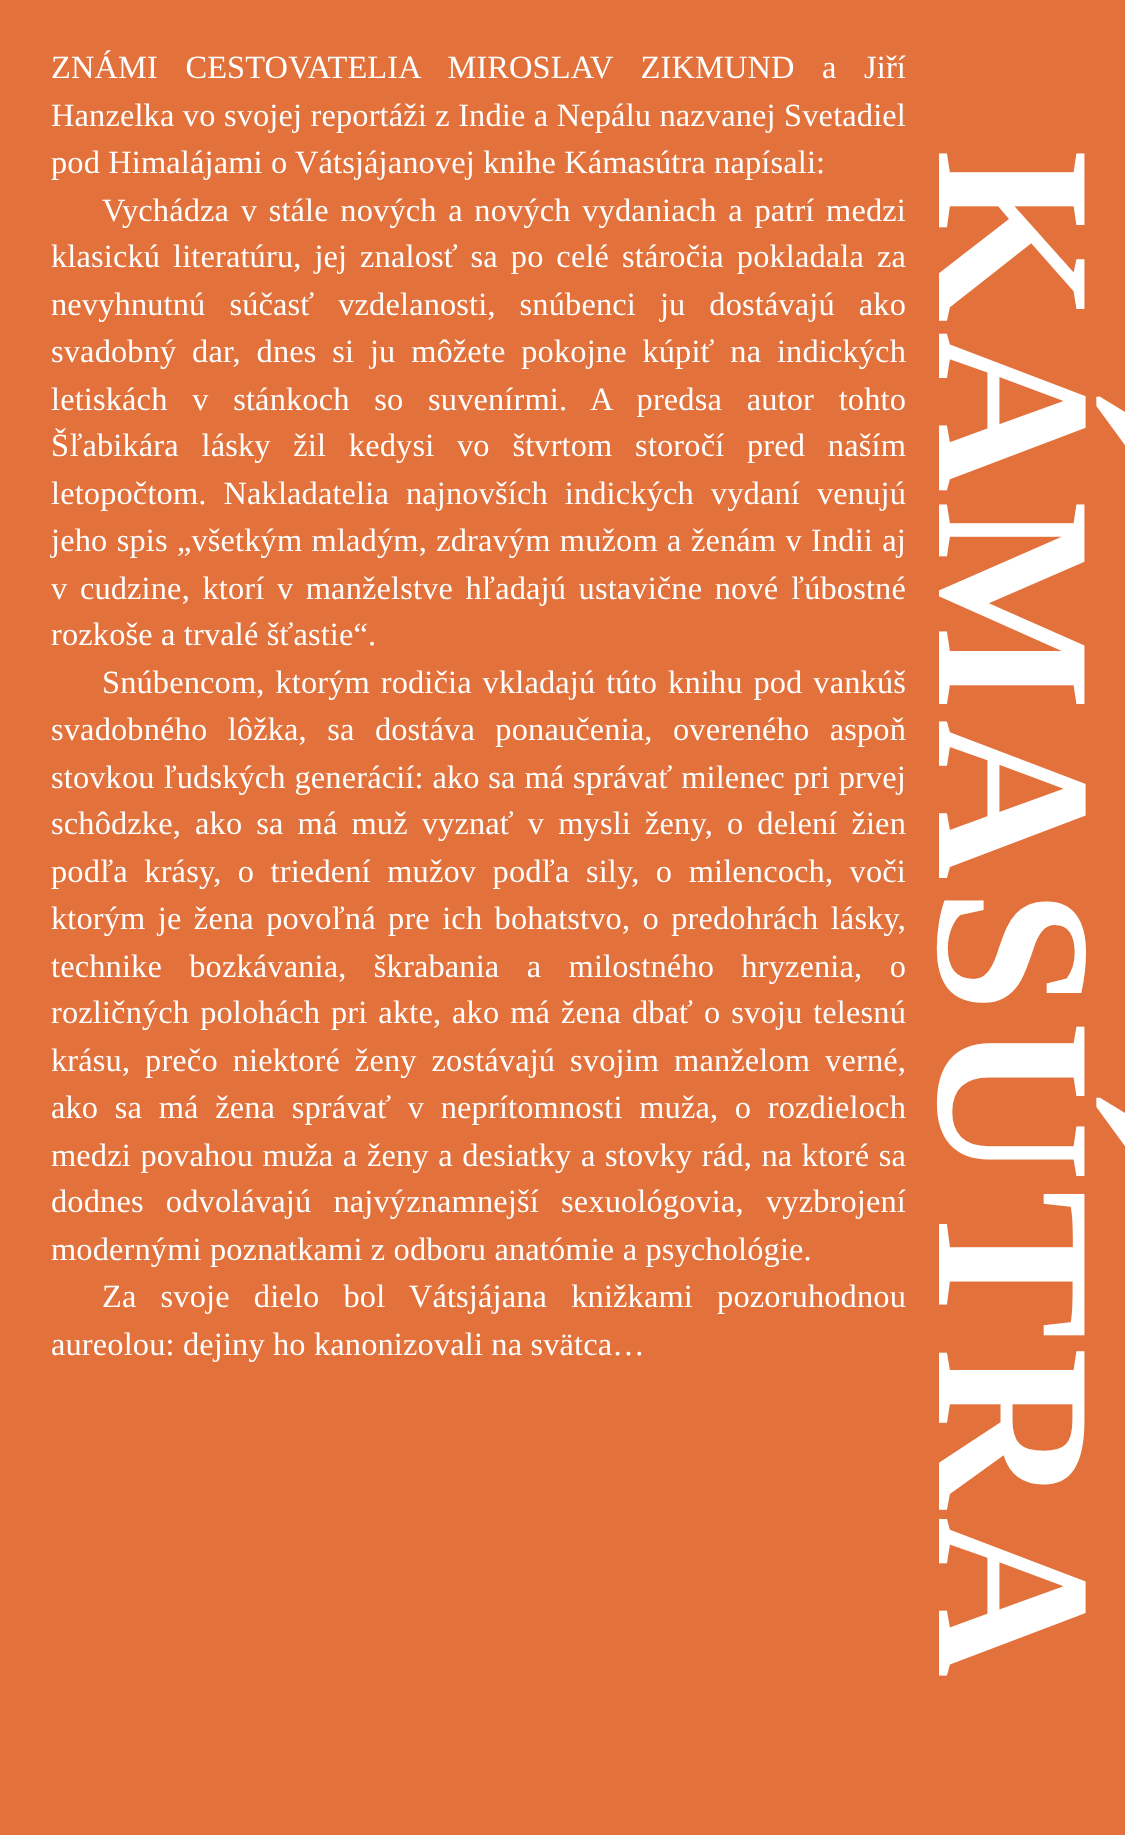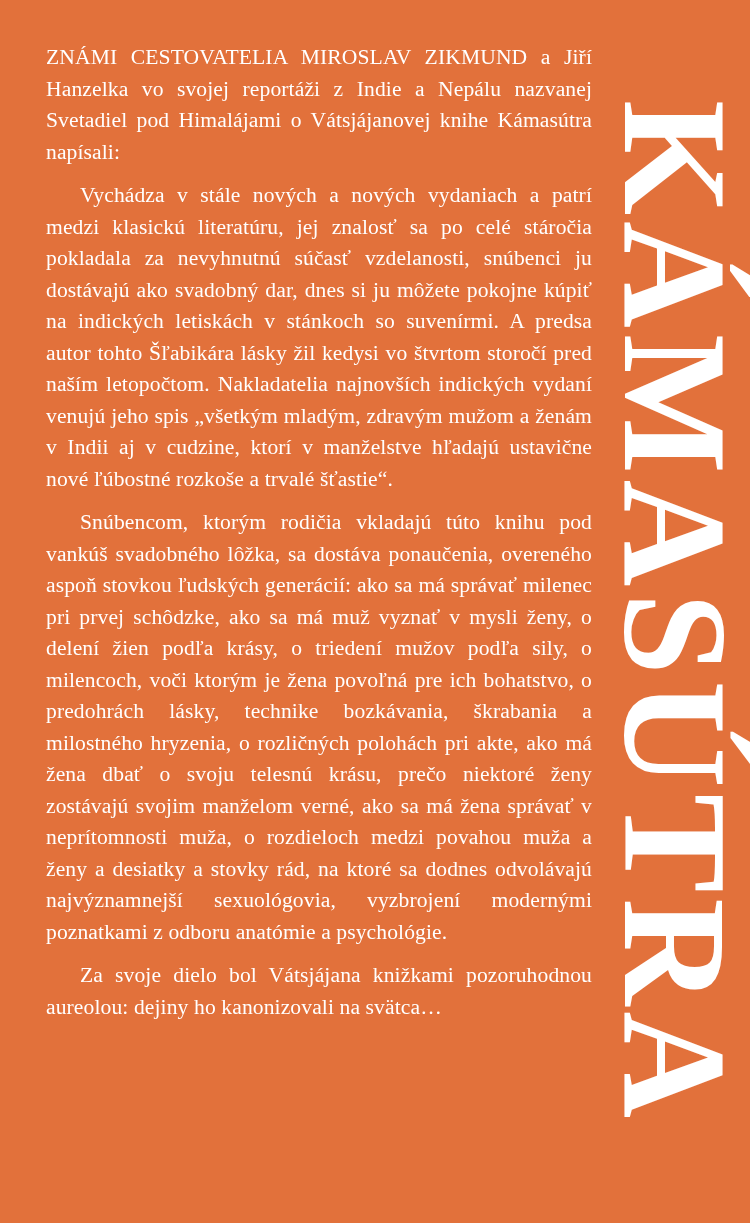--- a/index.html
+++ b/index.html
@@ -26,21 +26,21 @@
     top: 30px;
     width: 570px;
     font-size: 21.6px;
     line-height: 31.5px;
     color: #ffffff;
     text-align: justify;
     text-justify: inter-word;
     letter-spacing: 0.1px;
   }
   #text-column p {
-    margin: 12px;
+    margin: 0;
     text-indent: 34px;
   }
   #text-column p.lead {
     text-indent: 0;
   }
   #spine-title {
     position: absolute;
     right: 0px;
     top: 0px;
     width: 150px;

